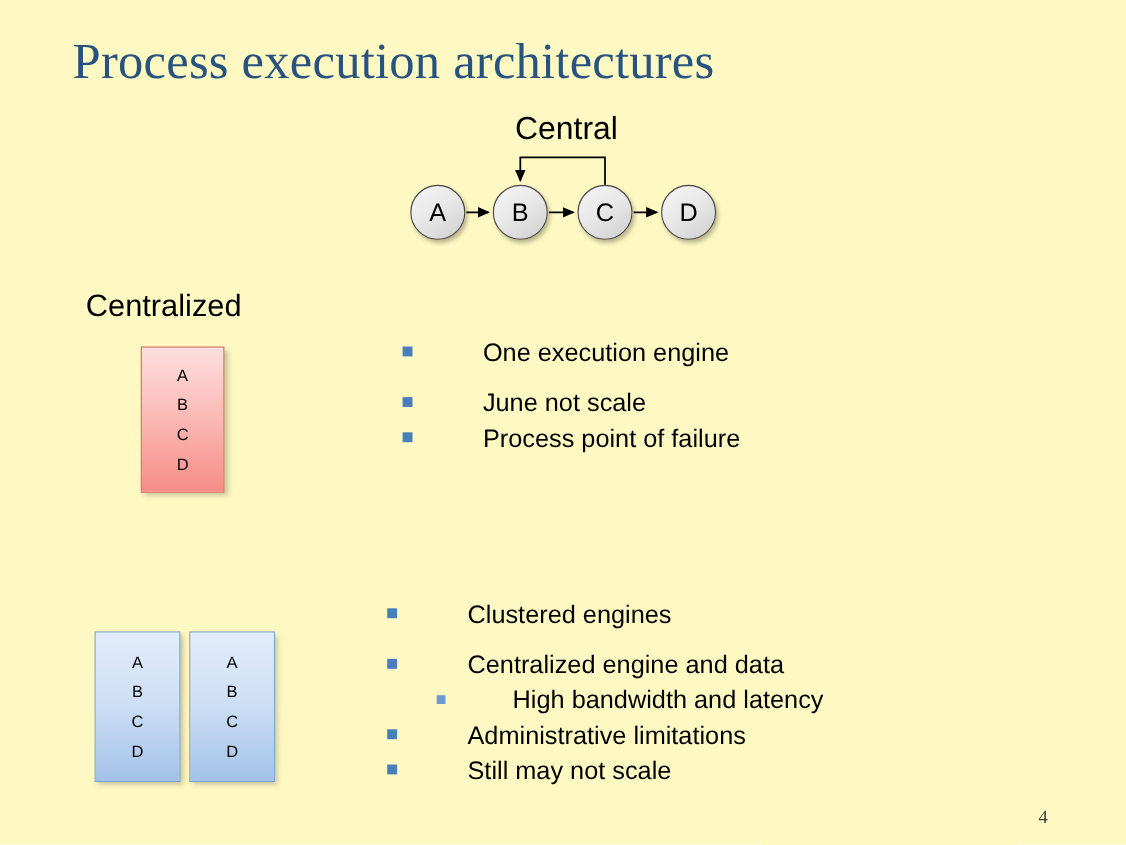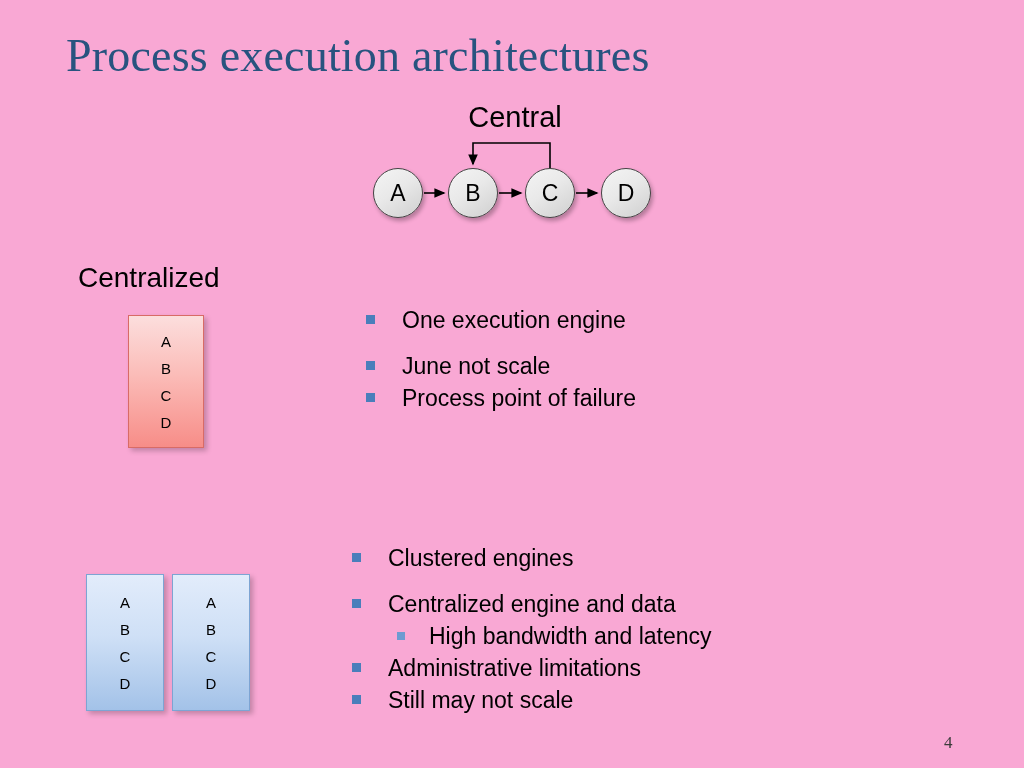--- a/index.html
+++ b/index.html
@@ -4,21 +4,21 @@
 <style>
   html, body {
     margin: 0;
     padding: 0;
     background: #ffffff;
   }
   #slide {
     position: relative;
     width: 1024px;
     height: 768px;
-    background: #f9a8d4;
+    background: #fef9c3;
     overflow: hidden;
     font-family: "Liberation Sans", sans-serif;
   }
 
   
   #slide-title {
     position: absolute;
     left: 66px;
     top: 28px;
     font-family: "Liberation Serif", serif;
@@ -117,20 +117,21 @@
   }
   #bullets-centralized { left: 366px; top: 304px; width: 600px; }
   #bullets-clustered   { left: 352px; top: 542px; width: 660px; }
 
   .bullet-row {
     display: flex;
     align-items: flex-start;
     font-size: 23px;
     line-height: 32px;
     color: #000000;
+    gap: 37px;
   }
   .bullet-marker {
     flex: 0 0 auto;
     width: 9px;
     height: 9px;
     background: #4a7ebb;
     margin-top: 11px;
   }
   .bullet-text {
     margin-left: 27px;

